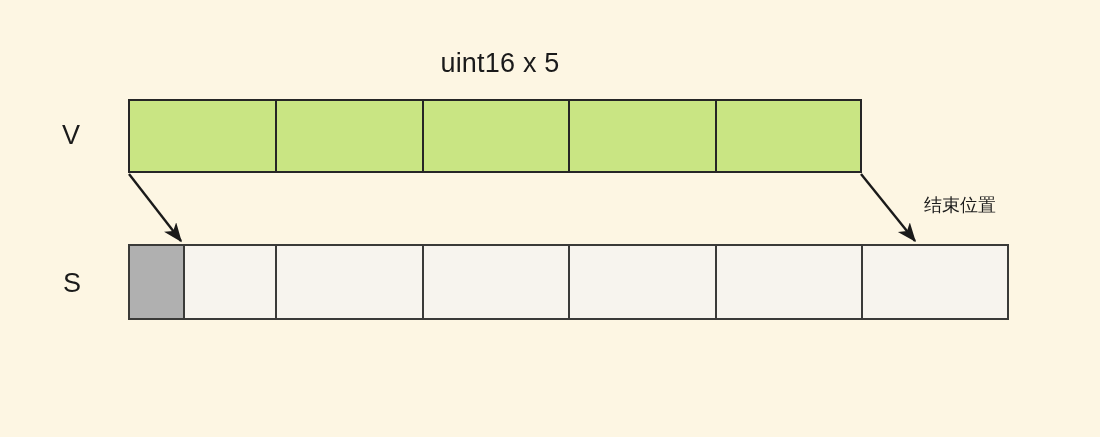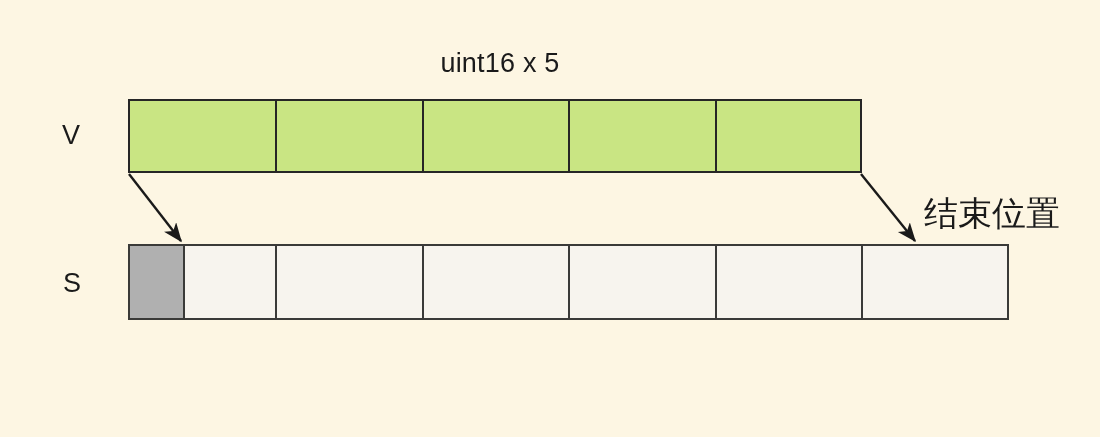--- a/index.html
+++ b/index.html
@@ -84,21 +84,21 @@
     background: #f7f4ee;
     border-color: #3a3a38;
   }
   .row-s .cell.filled {
     background: #b0b0b0;
   }
 
   
   .annot {
     position: absolute;
-    font-size: 34px;
+    font-size: 18px;
     color: #1a1a1a;
     line-height: 1;
     white-space: nowrap;
   }
   .annot.start { left: 126px; top: 337px; }
   .annot.end   { left: 924px; top: 196px; }
 
   
   .arrows {
     position: absolute;

